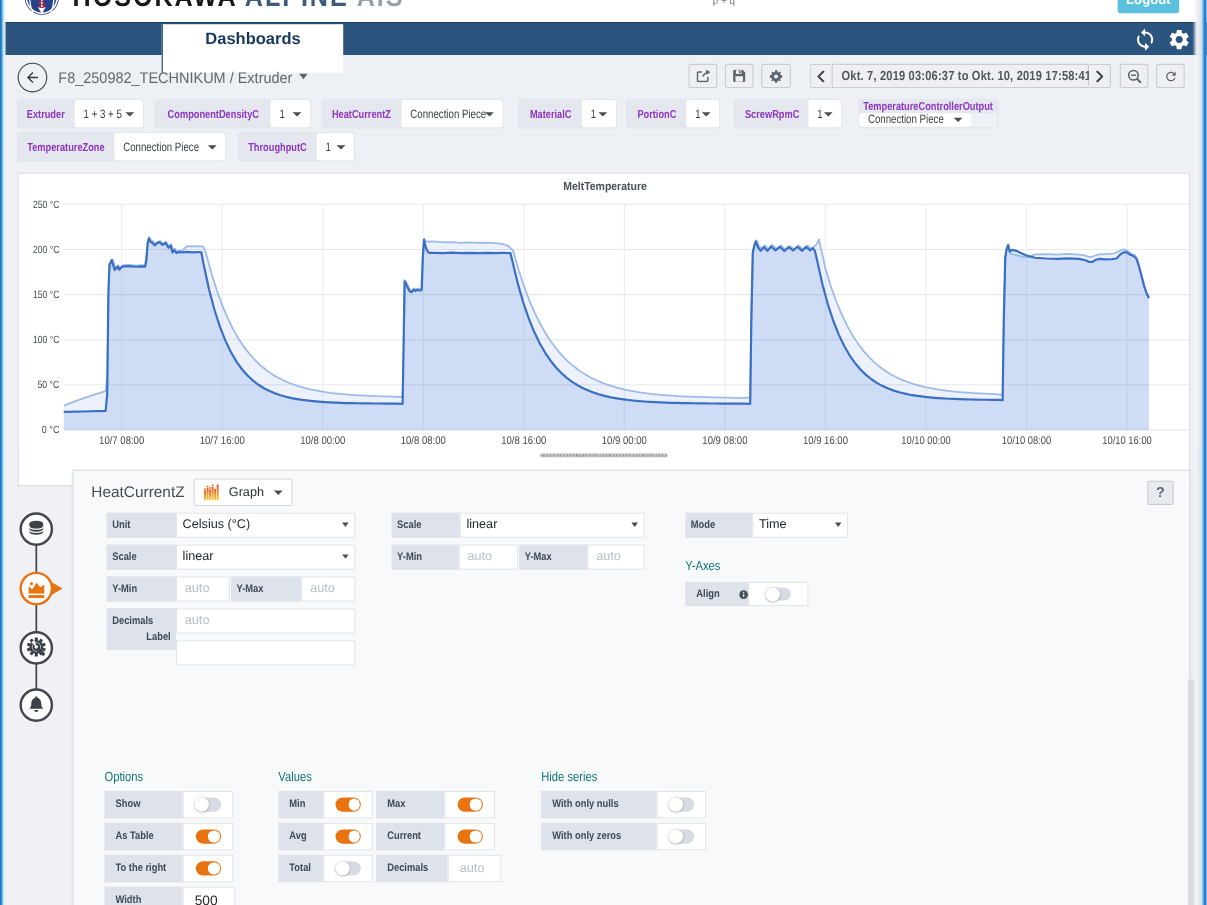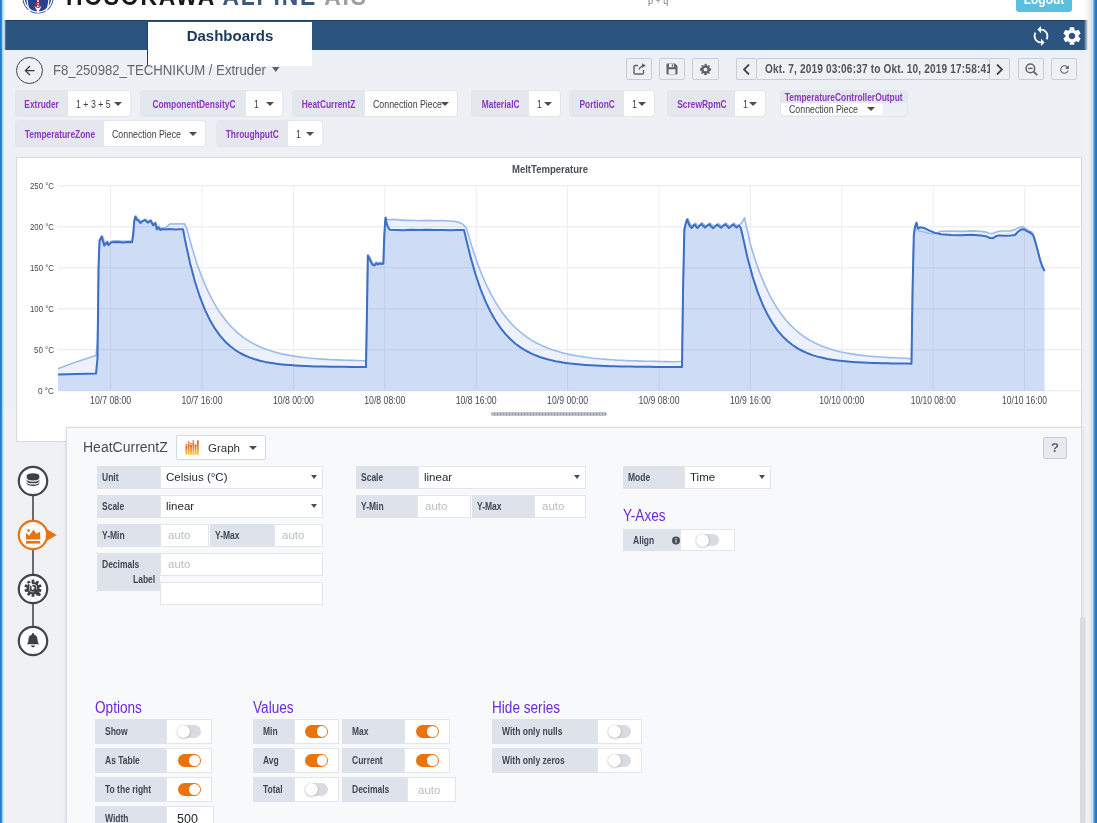--- a/index.html
+++ b/index.html
@@ -54,21 +54,21 @@
 #viztitle { position:absolute; left:16px; top:11px; font-size:14px; color:#464c54; }
 #graphsel { position:absolute; left:109px; top:7px; width:90px; height:25px; background:#fff; border:1px solid #d4d8df; border-radius:2px; display:flex; align-items:center; padding:0 8px; gap:7px; font-size:11.5px; color:#2b2f33; }
 #graphsel .caret { margin-left:auto; width:0; height:0; border-left:4px solid transparent; border-right:4px solid transparent; border-top:4.5px solid #4a4d52; }
 #helpbtn { position:absolute; left:976px; top:9px; width:24px; height:22px; background:#e7eaef; border:1px solid #c6cbd3; border-radius:2px; color:#5c646e; font-size:13px; font-weight:bold; text-align:center; line-height:20px; }
 
 .flab { position:absolute; height:23px; background:#dde2eb; color:#3f4854; font-size:10px; font-weight:bold; display:flex; align-items:center; padding-left:5px; }
 .cnd { display:inline-block; transform:scaleX(0.85); transform-origin:left center; white-space:nowrap; }
 .fsel { position:absolute; height:23px; background:#fff; border:1px solid #e2e5ea; font-size:11.5px; color:#1f2328; display:flex; align-items:center; padding:0 5px; }
 .fsel .caret { margin-left:auto; width:0; height:0; border-left:3.8px solid transparent; border-right:3.8px solid transparent; border-top:4.2px solid #4a4d52; }
 .finput { position:absolute; height:23px; background:#fff; border:1px solid #e2e5ea; font-size:11.5px; color:#b8bdc6; display:flex; align-items:center; padding:0 7px; }
-.sechead { position:absolute; font-size:16px; color:#6d28d9; }
+.sechead { position:absolute; font-size:12px; color:#0f766e; }
 
 #legendbar { position:absolute; left:13px; top:232px; width:993px; height:24px; background:#e0e5ee; border:1px solid #d2d7e1; color:#495058; font-size:11.5px; line-height:22px; padding-left:11px; }
 
 .trow-lab { position:absolute; height:25px; background:#dde2eb; color:#3f4854; font-size:10px; font-weight:bold; display:flex; align-items:center; padding-left:10px; }
 .trow-ctl { position:absolute; height:25px; background:#fff; border:1px solid #e2e5ea; display:flex; align-items:center; justify-content:center; }
 .tog { position:relative; width:23px; height:12.5px; border-radius:6.5px; }
 .tog.on { background:#e8730f; }
 .tog.off { background:#d8dbe1; }
 .tog .knob { position:absolute; border-radius:50%; background:#fff; }
 .tog.on .knob { right:1px; top:1px; width:10.5px; height:10.5px; }

